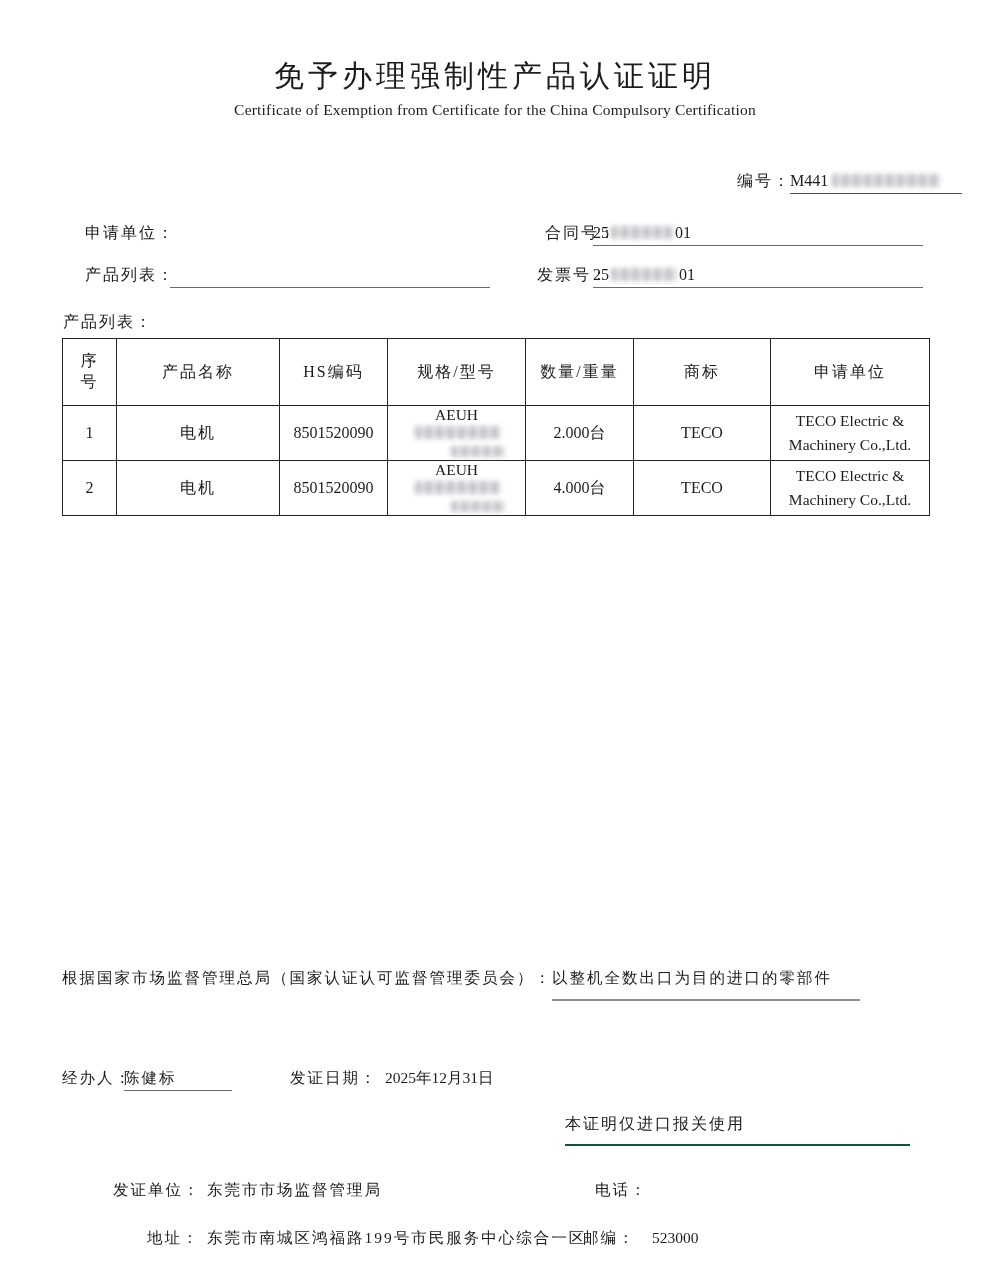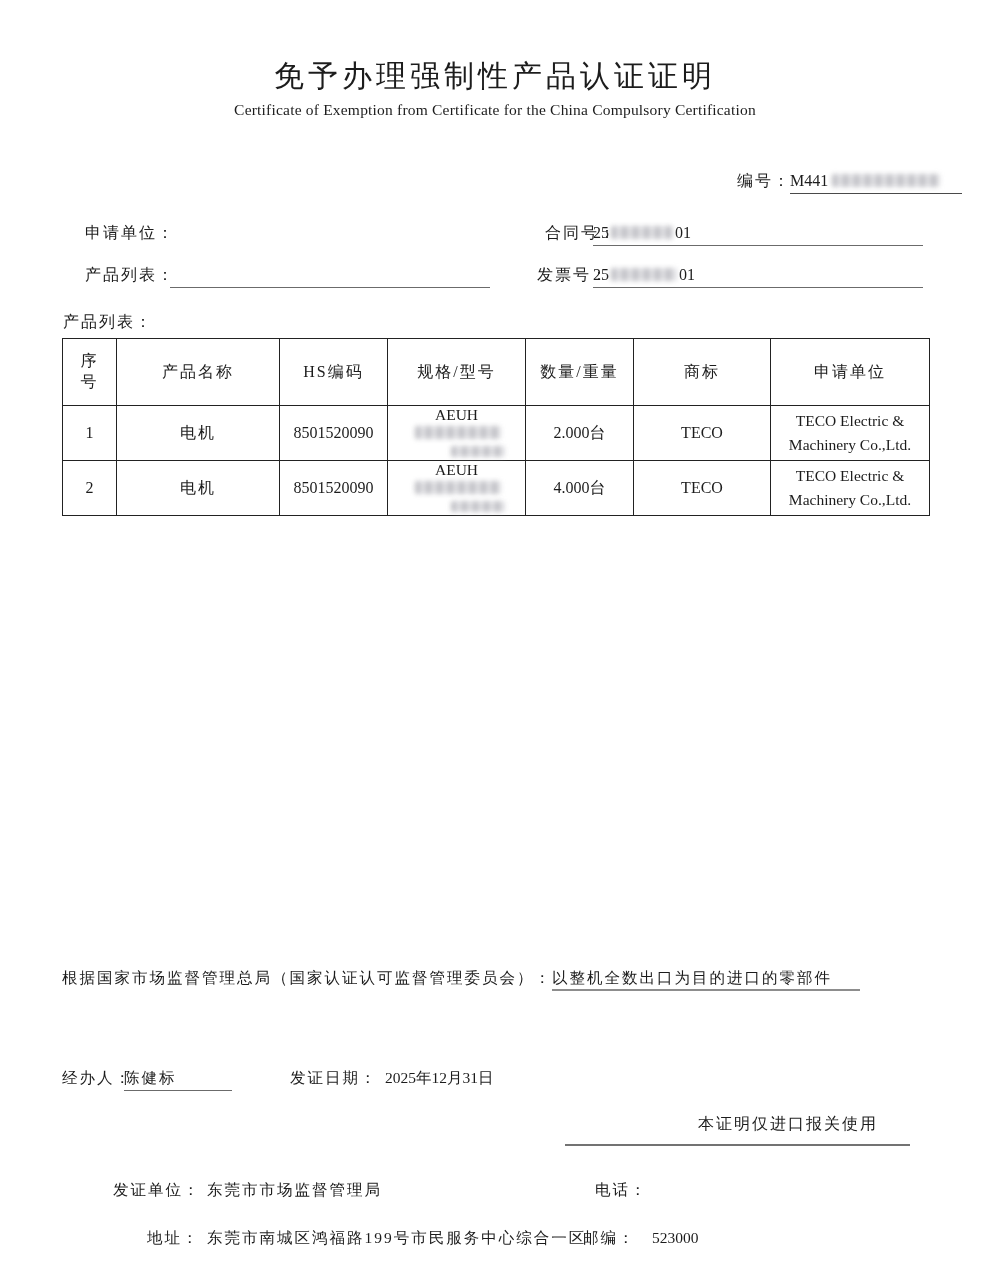--- a/index.html
+++ b/index.html
@@ -39,25 +39,25 @@
   table.products th{
     font-weight:normal;height:27px;padding:12px;margin-top:19px;
   }
   table.products td{
     height:40px;padding:0 3px;text-align:center;vertical-align:middle;
   }
   td.model{text-align:left;vertical-align:top;padding:2px 4px;line-height:18px;font-size:15.5px;}
   td.manu{font-size:15.5px;line-height:24px;padding:0 6px;}
   .noteline{
     position:absolute;left:565px;top:1106px;width:345px;height:40px;
-    border-bottom:2px solid #737373;
-    font-size:16px;line-height:36px;text-align:right;padding-right:32px;box-sizing:border-box;
+    border-bottom:2px solid #14532d;
+    font-size:16px;line-height:36px;text-align:left;padding-right:32px;box-sizing:border-box;
   }
   .basisline .u2{
-    border-bottom:2px solid #8d8d8d;padding-right:28px;padding-bottom:3px;
+    border-bottom:2px solid #8d8d8d;padding-right:28px;padding-bottom:13px;
   }
 </style>
 </head>
 <body>
 
 <div class="page">
 
   <div class="abs title zh">免予办理强制性产品认证证明</div>
   <div class="abs subtitle">Certificate of Exemption from Certificate for the China Compulsory Certification</div>
 

